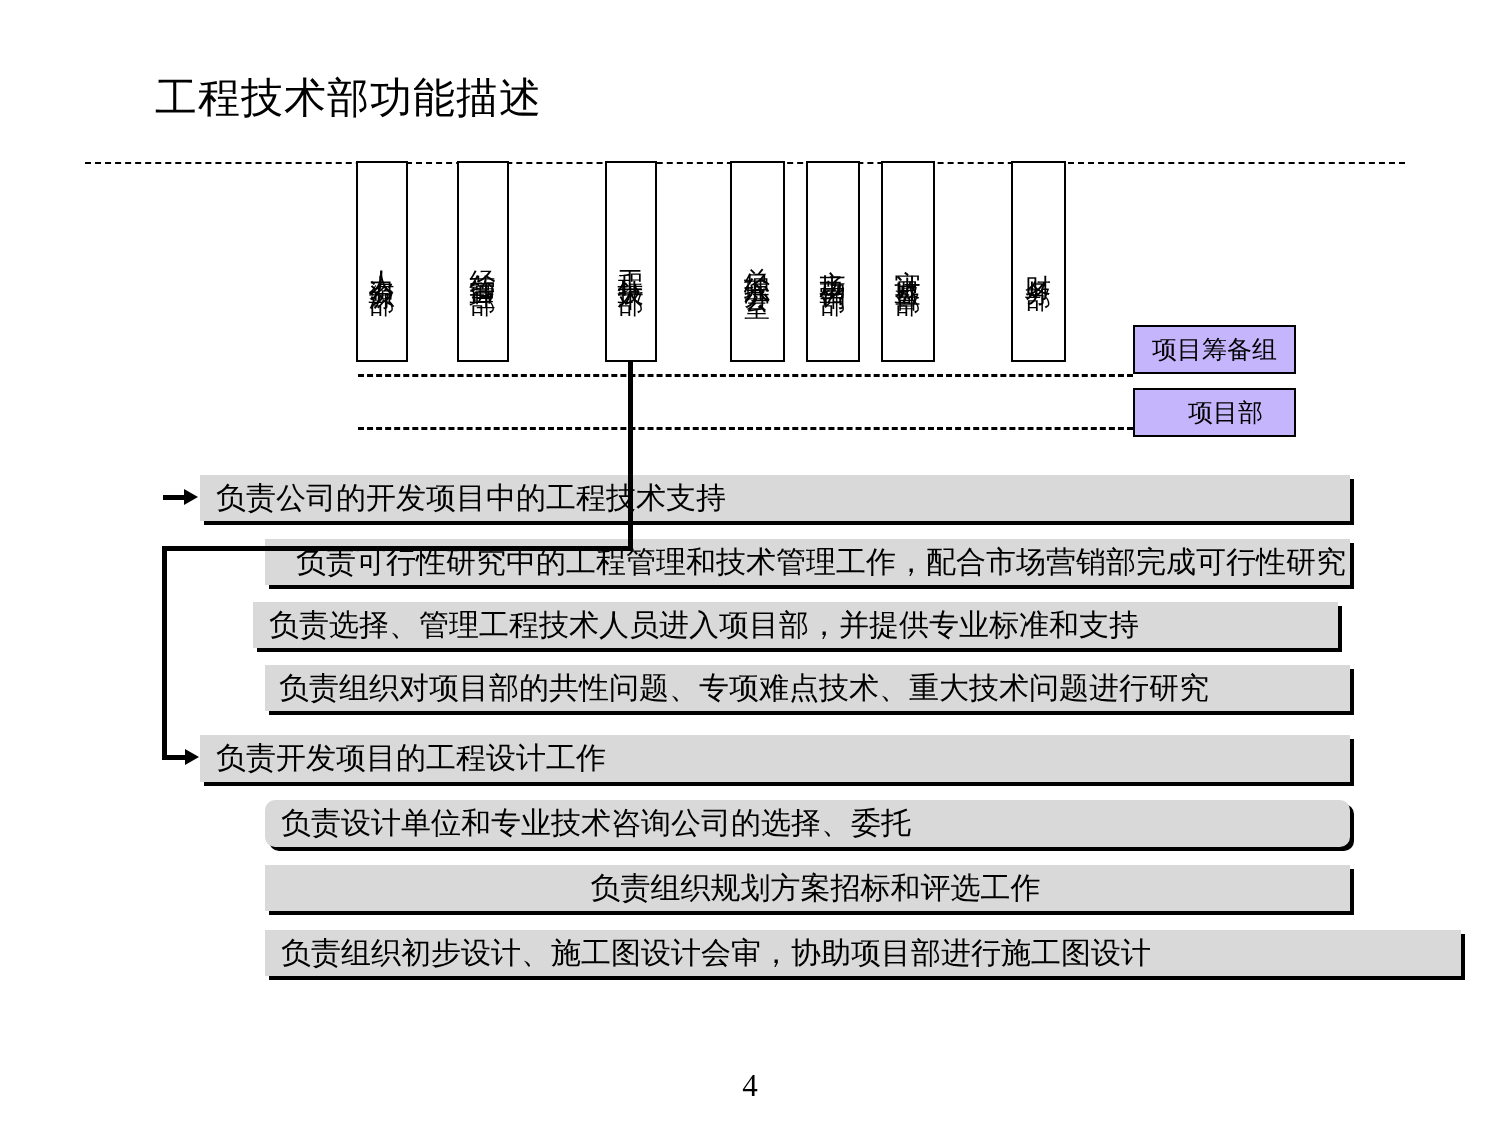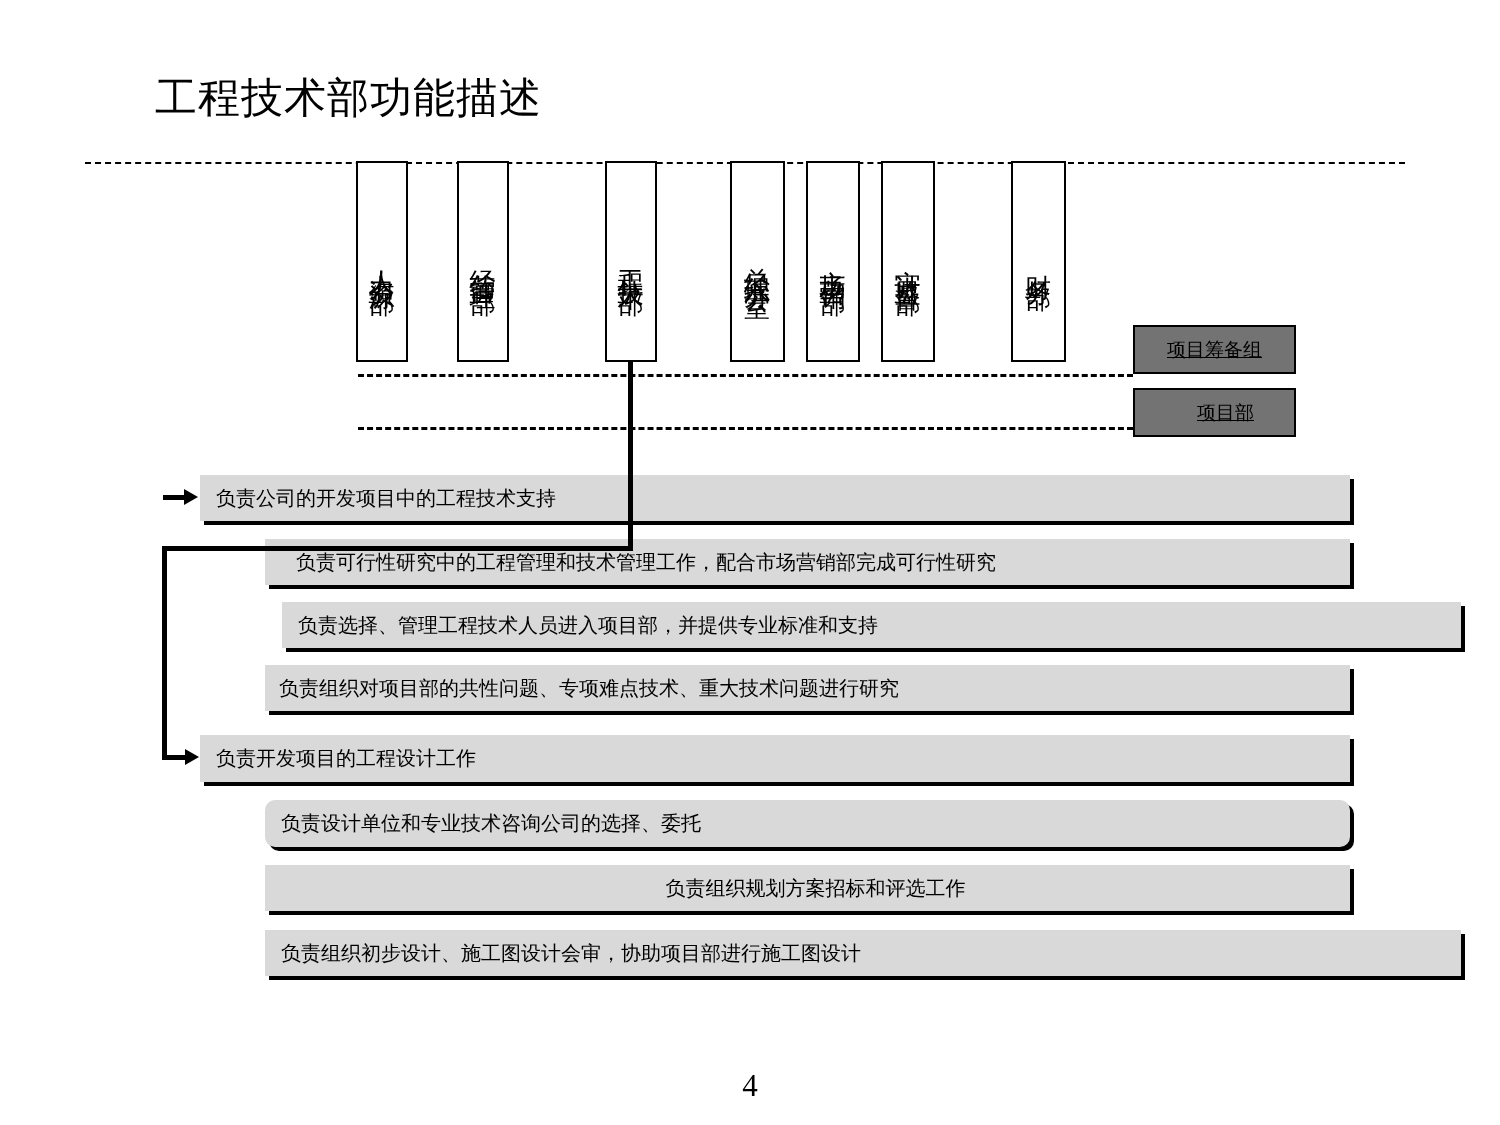--- a/index.html
+++ b/index.html
@@ -23,32 +23,32 @@
     display: flex; align-items: center; justify-content: center;
     z-index: 3;
   }
   .dept-box .vlabel {
     writing-mode: vertical-rl; text-orientation: upright;
     font-size: 26px; letter-spacing: 5px; line-height: 1;
   }
 
   .proj-box {
     position: absolute; left: 1133px; width: 163px; height: 49px;
-    background: #737373; border: 2px solid #000;
+    background: #c4b5fd; border: 2px solid #000;
     display: flex; align-items: center; justify-content: center;
-    font-size: 19px; z-index: 3; text-decoration: underline;
+    font-size: 25px; z-index: 3;
   }
 
   .func-bar {
     position: absolute; height: 46px;
     background: #d9d9d9;
     box-shadow: 4px 4px 0 #000000;
     display: flex; align-items: center;
     padding-left: 16px;
-    font-size: 20px;
+    font-size: 30px;
     z-index: 1;
   }
 
   .conn { position: absolute; background: #000; z-index: 2; }
 
   .arrow-head {
     position: absolute; width: 0; height: 0; z-index: 2;
     border-top: 8px solid transparent;
     border-bottom: 8px solid transparent;
     border-left: 14px solid #000;
@@ -96,21 +96,21 @@
 <div class="proj-box" style="top:388px;padding-left:22px;">
   <span>项目部</span>
 </div>
 
 <div class="func-bar" style="left:200px; top:475px; width:1150px;">
   <span>负责公司的开发项目中的工程技术支持</span>
 </div>
 <div class="func-bar" style="left:265px; top:539px; width:1085px;padding-left:31px;">
   <span>负责可行性研究中的工程管理和技术管理工作，配合市场营销部完成可行性研究</span>
 </div>
-<div class="func-bar" style="left:282px; top:602px; width:1179px;">
+<div class="func-bar" style="left:253px; top:602px; width:1085px;">
   <span>负责选择、管理工程技术人员进入项目部，并提供专业标准和支持</span>
 </div>
 <div class="func-bar" style="left:265px; top:665px; width:1085px;padding-left:14px;">
   <span>负责组织对项目部的共性问题、专项难点技术、重大技术问题进行研究</span>
 </div>
 <div class="func-bar" style="left:200px; top:735px; width:1150px; height:47px;">
   <span>负责开发项目的工程设计工作</span>
 </div>
 <div class="func-bar" style="left:265px; top:800px; width:1085px; height:47px;border-radius:10px;">
   <span>负责设计单位和专业技术咨询公司的选择、委托</span>

